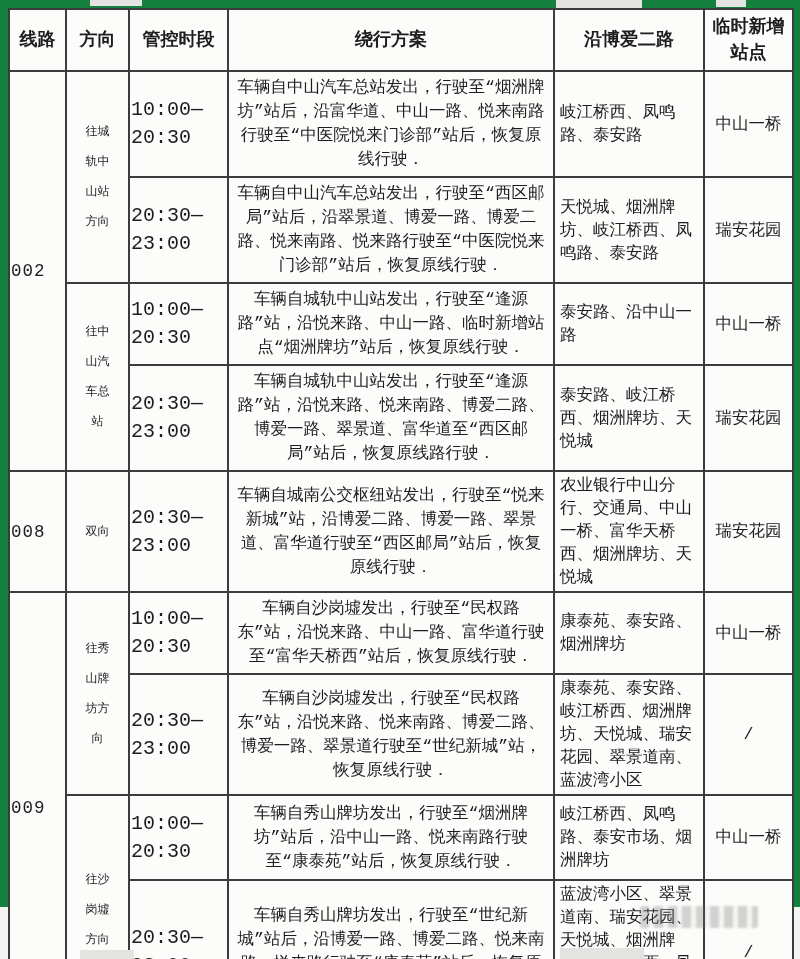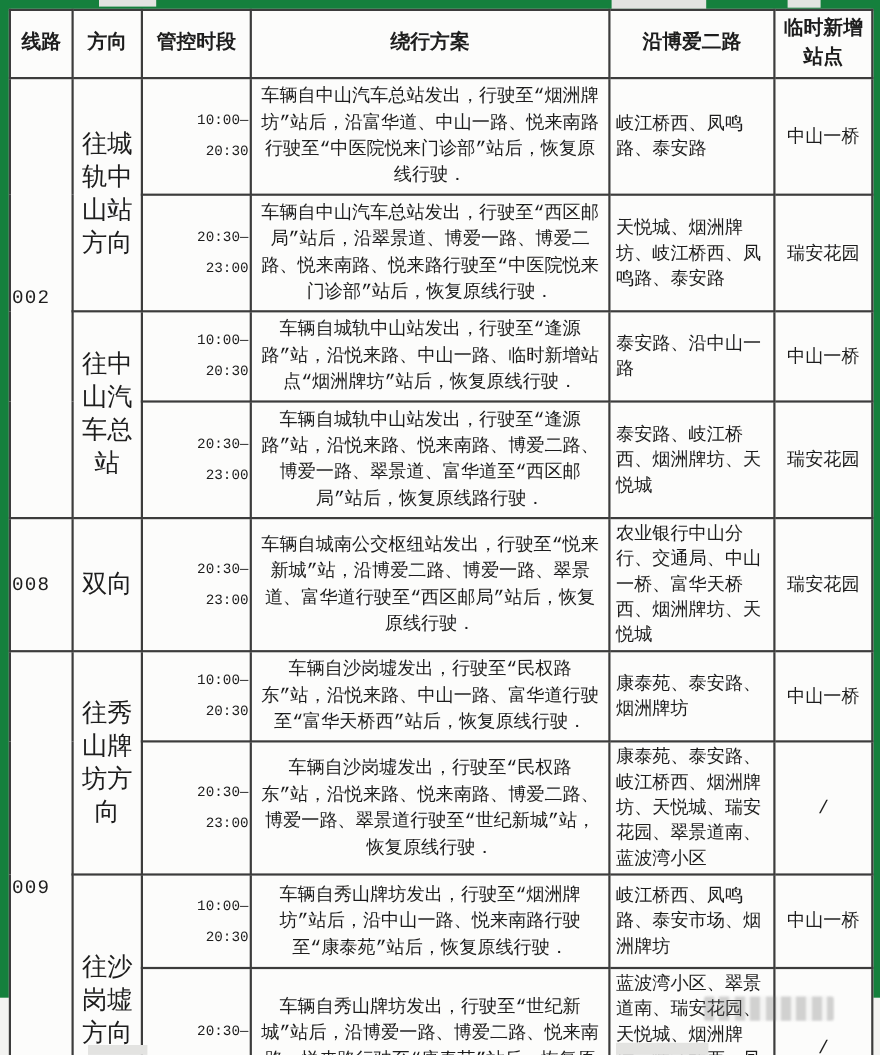--- a/index.html
+++ b/index.html
@@ -6,22 +6,22 @@
     background:#f3f3f1;}
   .page{position:relative;width:800px;height:907px;background:#15803d;
     font-family:Liberation Mono, monospace;color:#1d1d1d;}
   table.notice{position:absolute;left:8px;top:8px;width:784px;
     border-collapse:collapse;table-layout:fixed;background:#fcfcfb;}
   th,td{border:2px solid #3c3c3c;overflow:hidden;}
   th{font-weight:bold;font-size:18px;line-height:26px;padding:4px 2px;
     text-align:center;word-break:break-all;}
   td{font-size:16.5px;vertical-align:middle;}
   .c-route{text-align:left;font-size:17.5px;letter-spacing:1px;}
-  .c-dir{text-align:center;white-space:pre-line;line-height:30px;font-size:23px;padding:2px 0;}
-  .c-time{text-align:right;white-space:pre-line;line-height:28px;font-size:13px;border-radius:14px;}
+  .c-dir{text-align:center;white-space:pre-line;line-height:30px;font-size:12px;padding:2px 0;}
+  .c-time{text-align:left;white-space:pre-line;line-height:28px;font-size:20px;border-radius:14px;}
   .c-plan{text-align:center;padding:4px 8px;line-height:24px;word-break:break-all;}
   .c-cancel{text-align:left;padding:2px 5px;line-height:23px;word-break:break-all;}
   .c-added{text-align:center;word-break:break-all;line-height:23px;padding:2px 2px;}
   
   tbody tr:nth-child(1){height:95px;} tbody tr:nth-child(2){height:100px;}
   tbody tr:nth-child(3){height:68px;} tbody tr:nth-child(4){height:89px;}
   tbody tr:nth-child(5){height:91px;} tbody tr:nth-child(6){height:77px;}
   tbody tr:nth-child(7){height:110px;} tbody tr:nth-child(8){height:85px;}
   tbody tr:nth-child(9){height:123px;} tbody tr:nth-child(10){height:49px;}
   thead tr{height:57px;}

